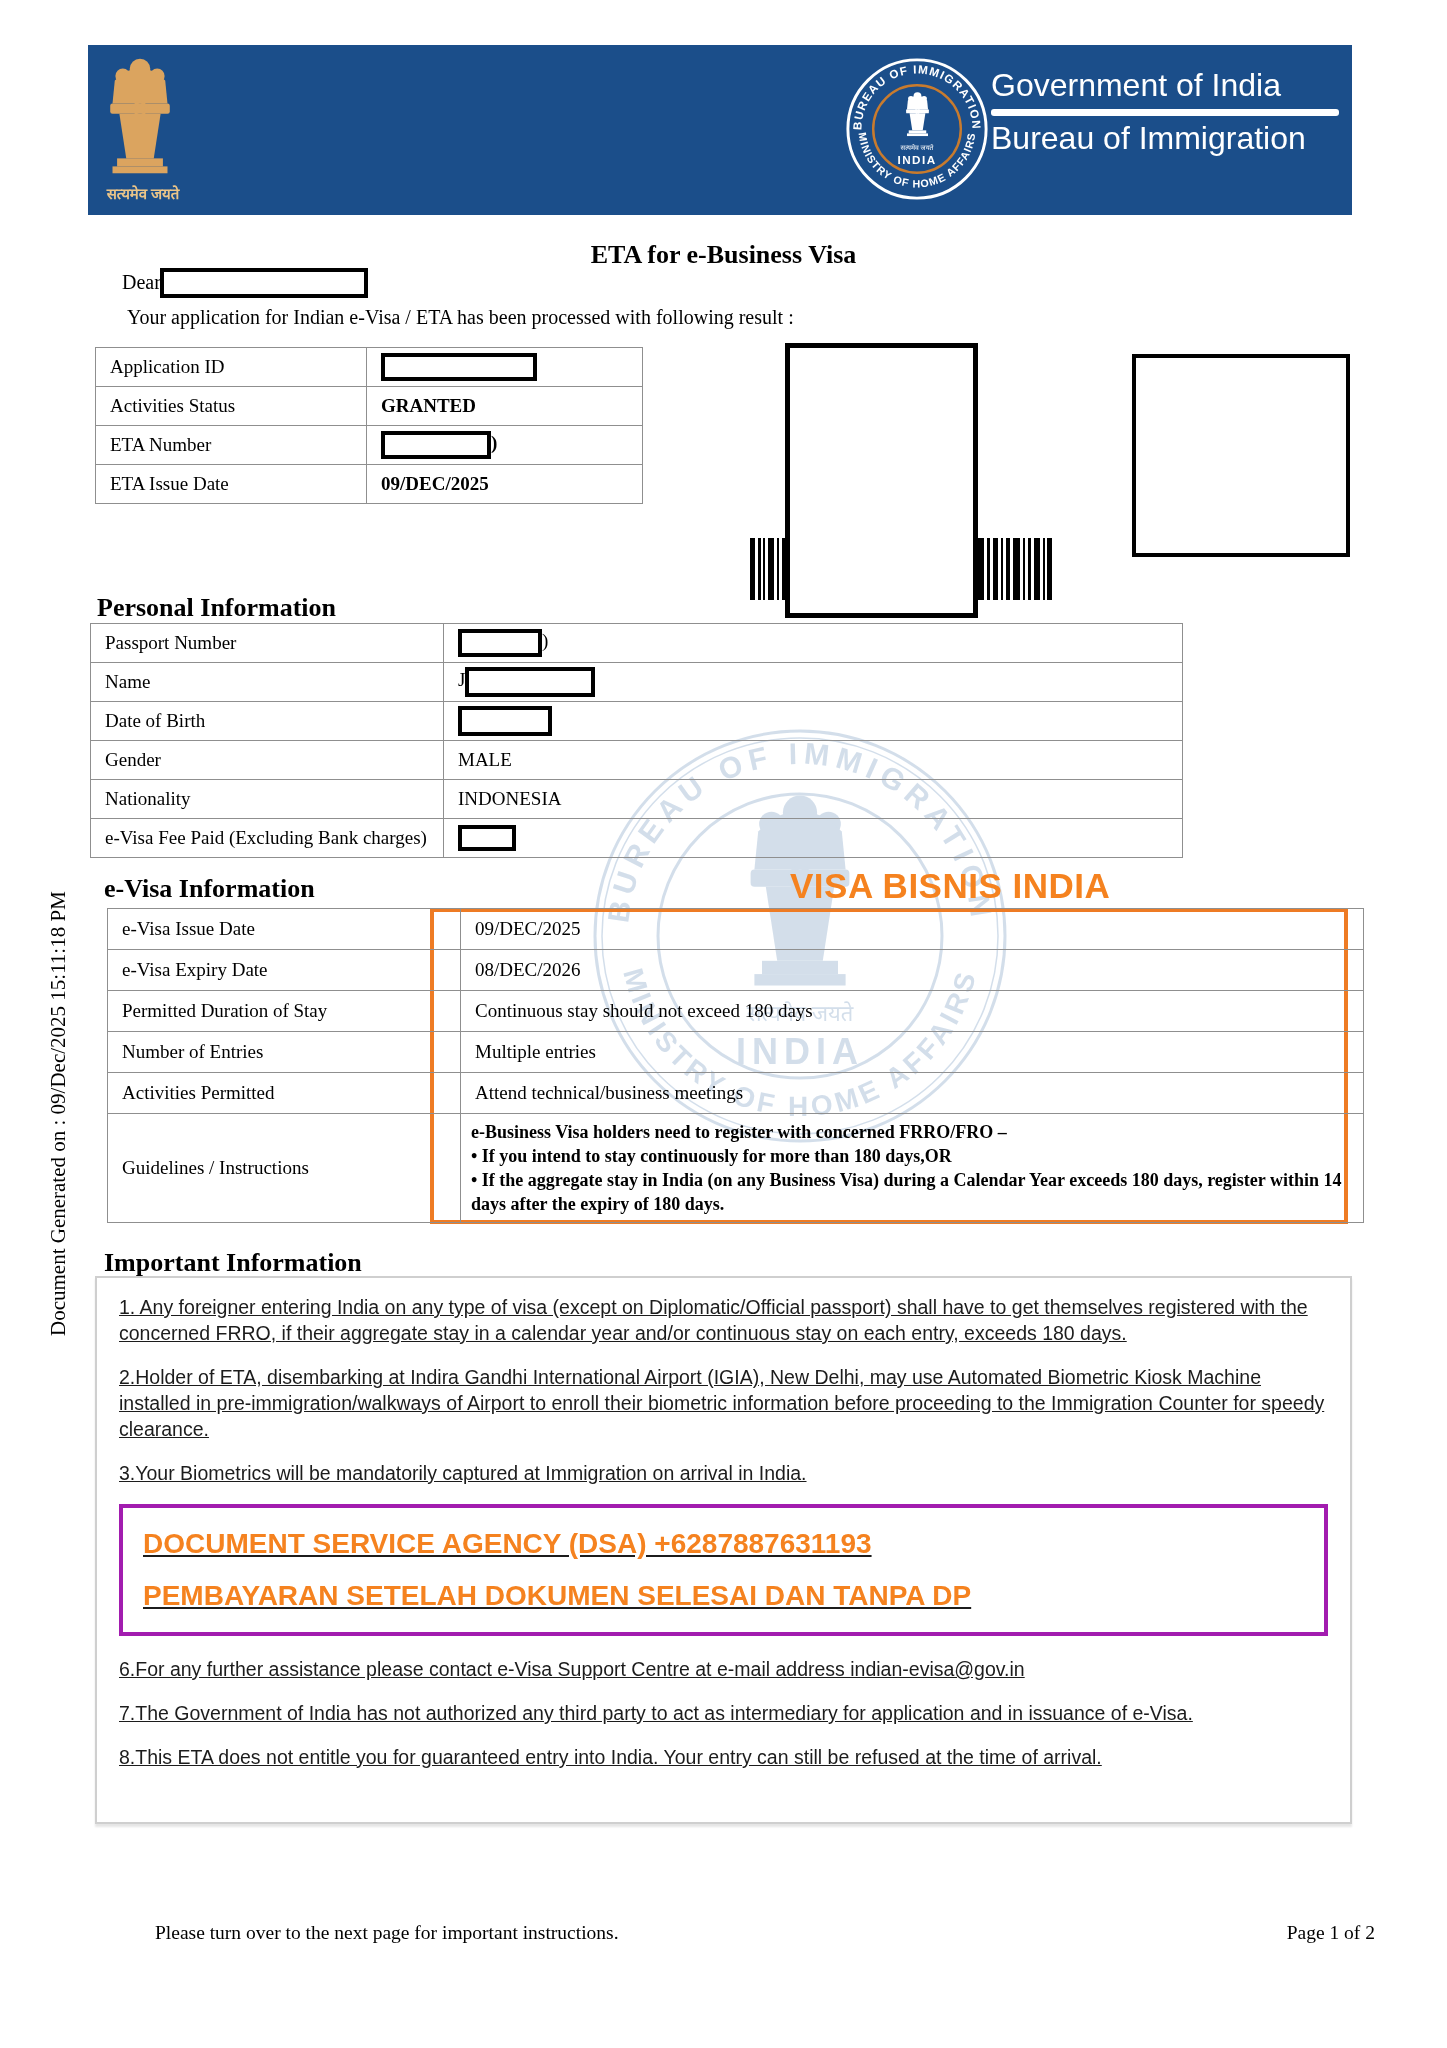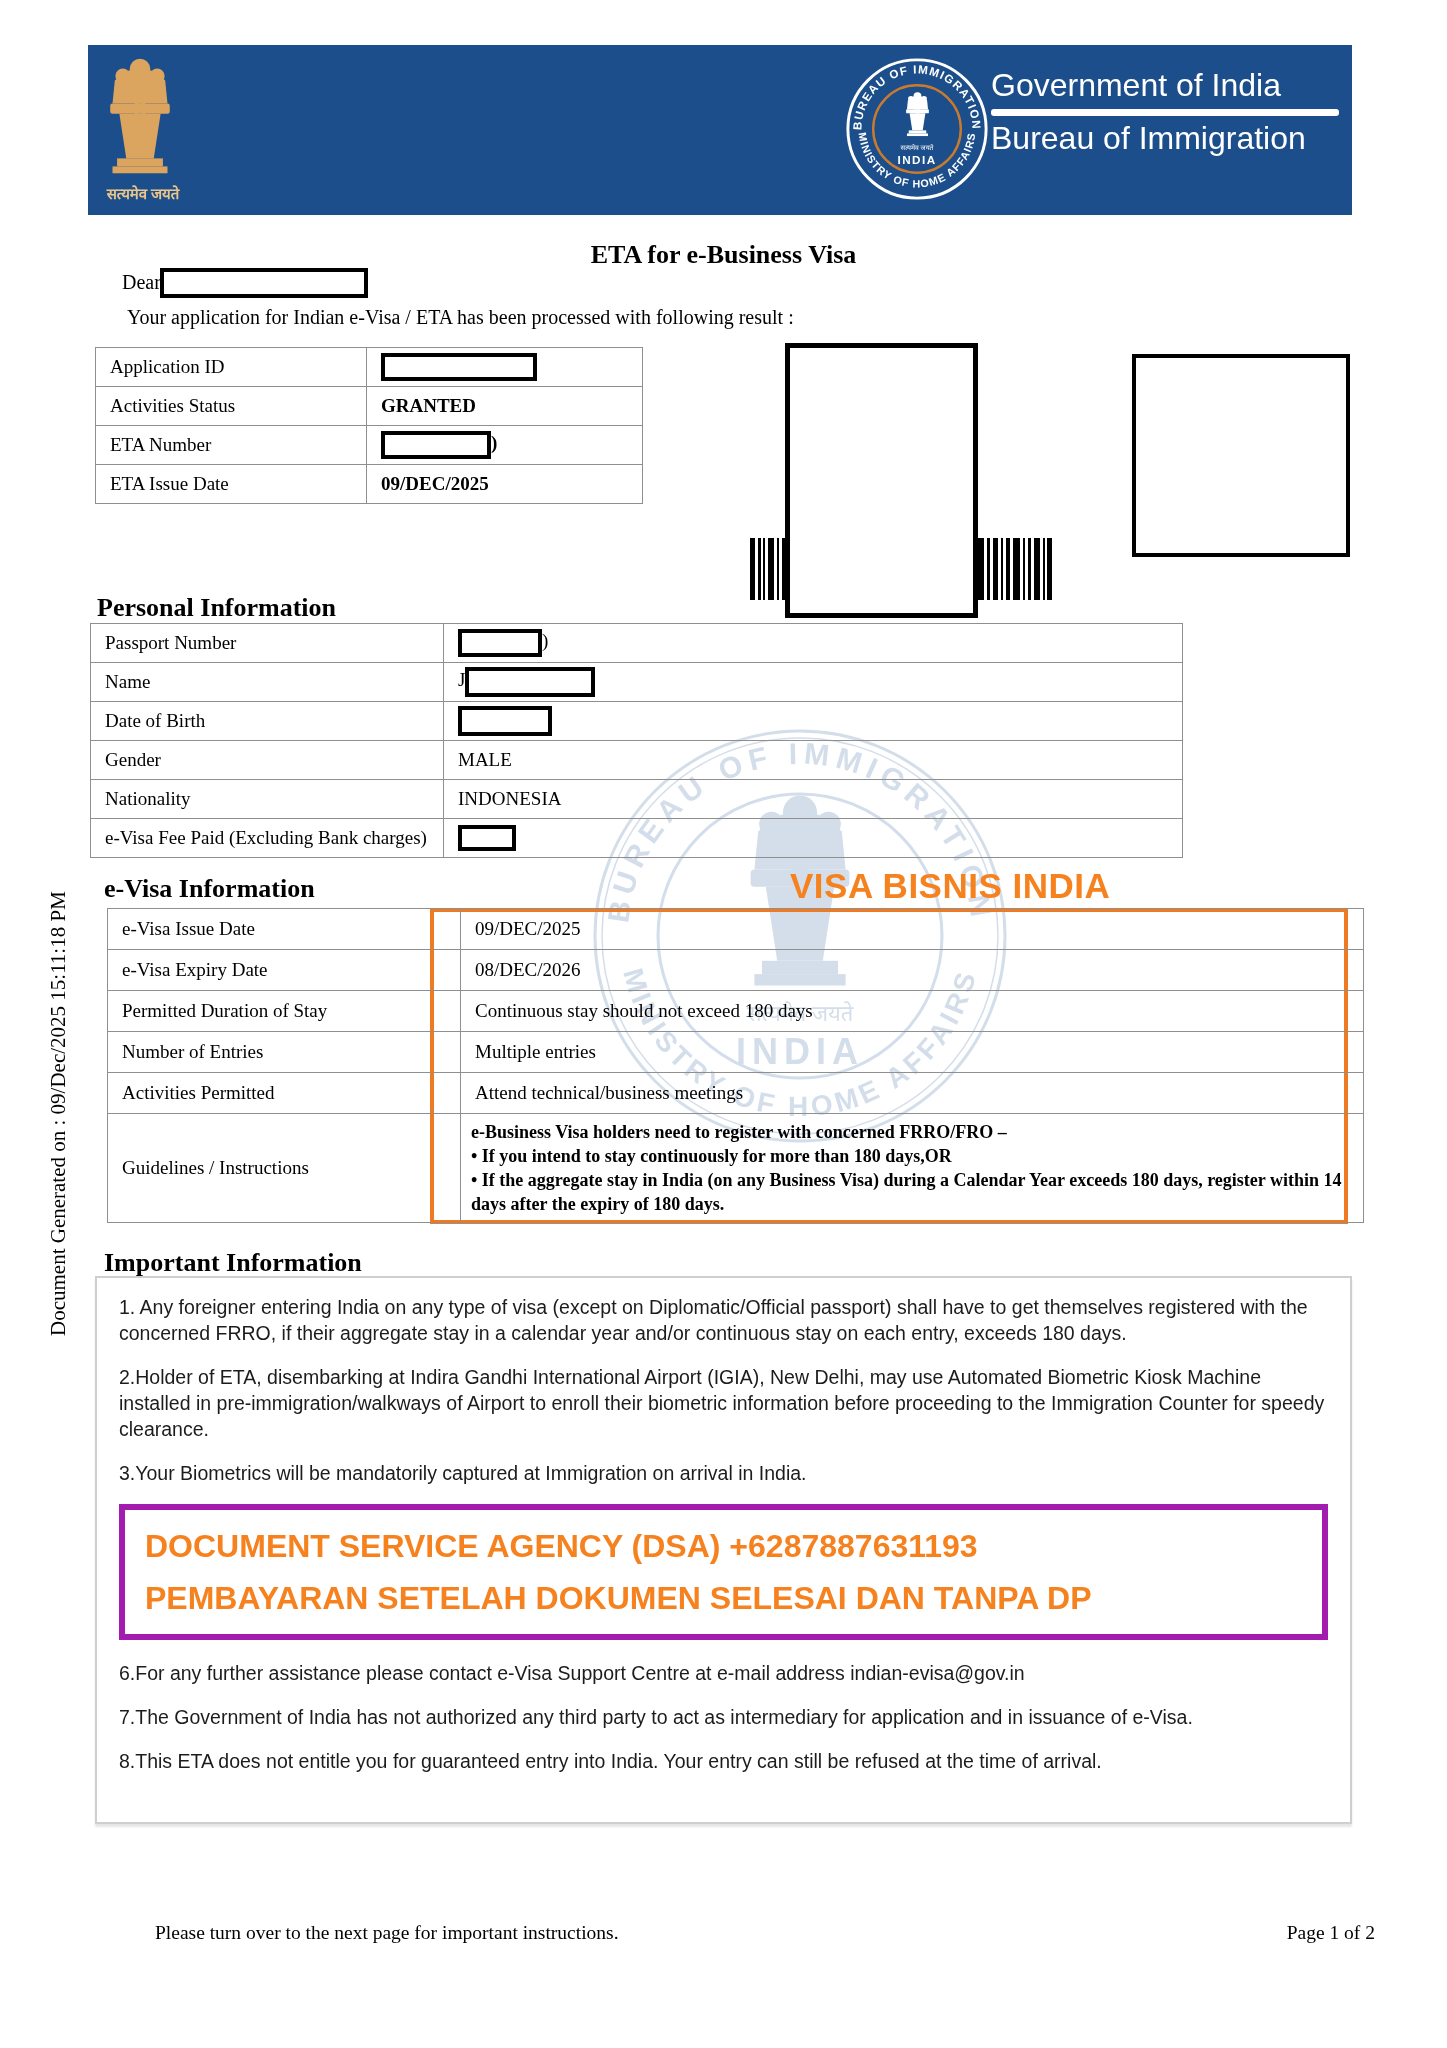--- a/index.html
+++ b/index.html
@@ -57,24 +57,24 @@
 
   
   .watermark{left:580px;top:716px;z-index:0;opacity:.34;color:#7fa0c4;}
   .content-z{z-index:1;}
 
   
   .imp-h{left:104px;top:1248px;}
   .imp-box{left:95px;top:1276px;width:1257px;min-height:548px;box-sizing:border-box;
     border:2px solid #cfcfcf;box-shadow:0 3px 2px rgba(0,0,0,.10);
     padding:16px 22px 10px;position:absolute;
-    font-family:"Liberation Sans",sans-serif;font-size:19.5px;line-height:26px;color:#1c1c1c;}
+    font-family:"Liberation Sans",sans-serif;font-size:19.5px;line-height:26px;color:#1c1c1c;text-decoration:underline;}
   .imp-box p{margin:0 0 18px;}
-  .dsa-box{border:6px solid #a21caf;margin:4px 0 20px;padding:10px 20px;
-    font-weight:bold;font-size:32px;line-height:52px;color:#f5821f;background:#fff;}
+  .dsa-box{border:4px solid #a21caf;margin:4px 0 20px;padding:10px 20px;
+    font-weight:bold;font-size:28px;line-height:52px;color:#f5821f;background:#fff;}
 
   
   .footer-note{left:155px;top:1922px;font-size:19.5px;}
   .footer-page{right:72px;top:1922px;font-size:19.5px;}
   .side-gen{left:46px;top:1336px;width:650px;font-size:21px;white-space:nowrap;
     transform:rotate(-90deg);transform-origin:0 0;position:absolute;}
 </style>
 </head>
 <body>
 

